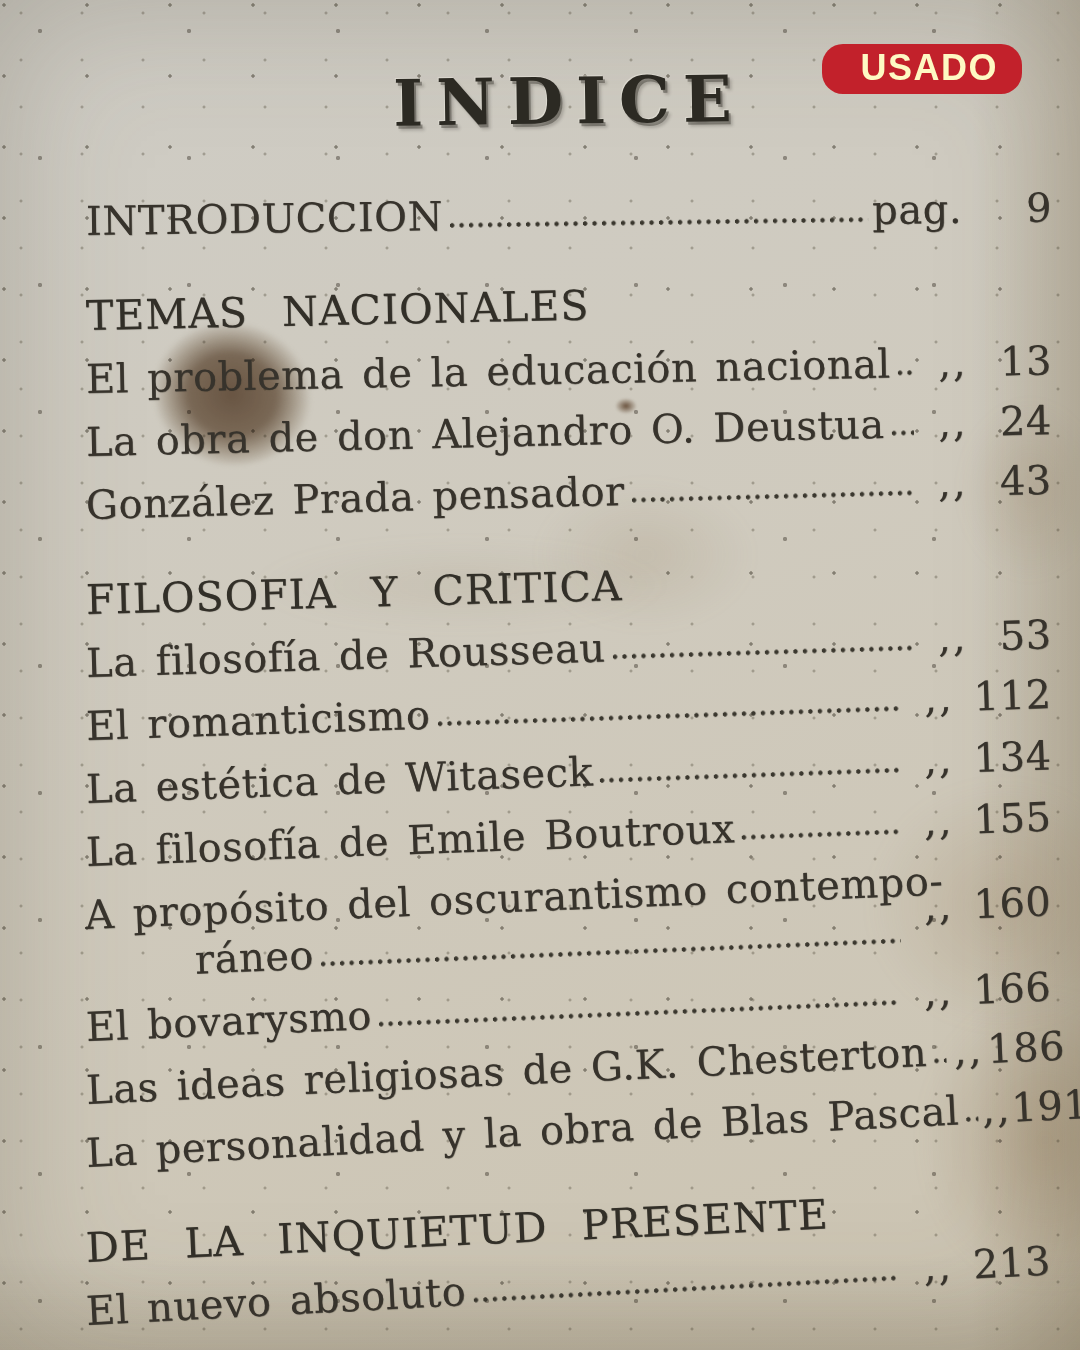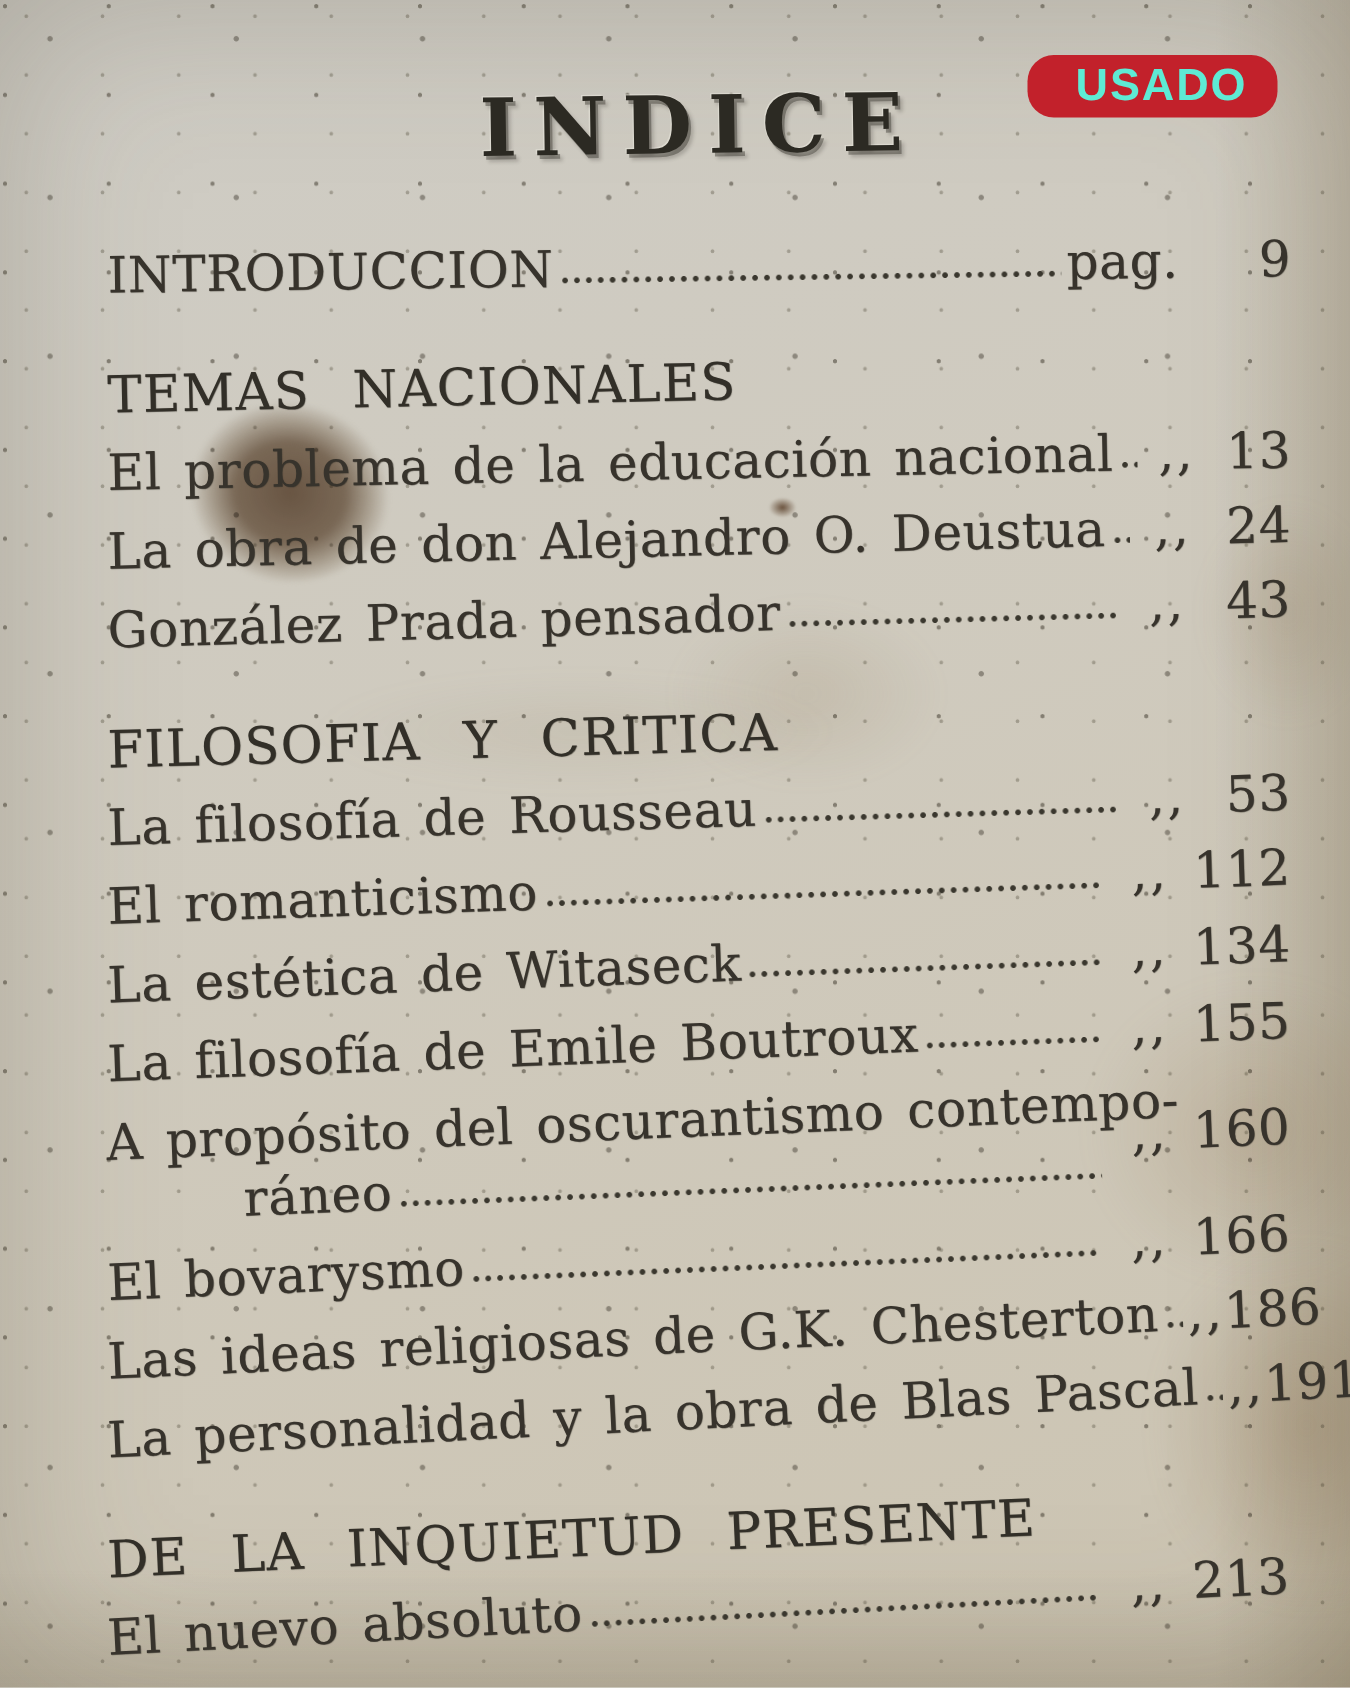--- a/index.html
+++ b/index.html
@@ -41,28 +41,28 @@
   .stain-fox3{left:535px;top:480px;width:220px;height:150px;border-radius:50%;
     background:radial-gradient(closest-side, rgba(160,136,96,.14), transparent);filter:blur(8px);}
   .stain-fox4{left:960px;top:400px;width:140px;height:180px;border-radius:50%;
     background:radial-gradient(closest-side, rgba(162,132,90,.16), transparent);filter:blur(8px);}
   .stain-fox5{left:250px;top:540px;width:420px;height:90px;border-radius:50%;
     background:radial-gradient(closest-side, rgba(158,140,104,.10), transparent);filter:blur(9px);}
 
   
   .badge{
     position:absolute;top:44px;right:58px;z-index:6;
-    background:#c2212b;color:#5eead4;
+    background:#c2212b;color:#fef9c3;
     font-family:"Liberation Sans","DejaVu Sans",sans-serif;font-weight:bold;
     font-size:36px;line-height:1;letter-spacing:1.5px;
     padding:6px 24px 8px 38px;border-radius:21px;
   }
 
   
-  .content{position:relative;z-index:3;padding:0 47px 0 86px;color:#37332c;}
+  .content{position:relative;z-index:3;padding:0 28px 0 86px;color:#37332c;}
   .row,.heading,.title-wrap{transform:rotate(var(--t,0deg));transform-origin:left center;}
   .title-wrap{margin-top:74px;text-align:center;}
   .title{
     display:inline-block;font-weight:bold;font-size:64px;line-height:1.05;
     letter-spacing:13px;color:#2c2a23;
     text-shadow:2px 3px 0 rgba(44,42,35,.40), 4px 5px 3px rgba(44,42,35,.22), -1px -1px 0 rgba(236,233,224,.5);
   }
   .heading{
     margin-top:52px;font-size:41px;line-height:1.05;color:#322f28;
     letter-spacing:1px;word-spacing:20px;

